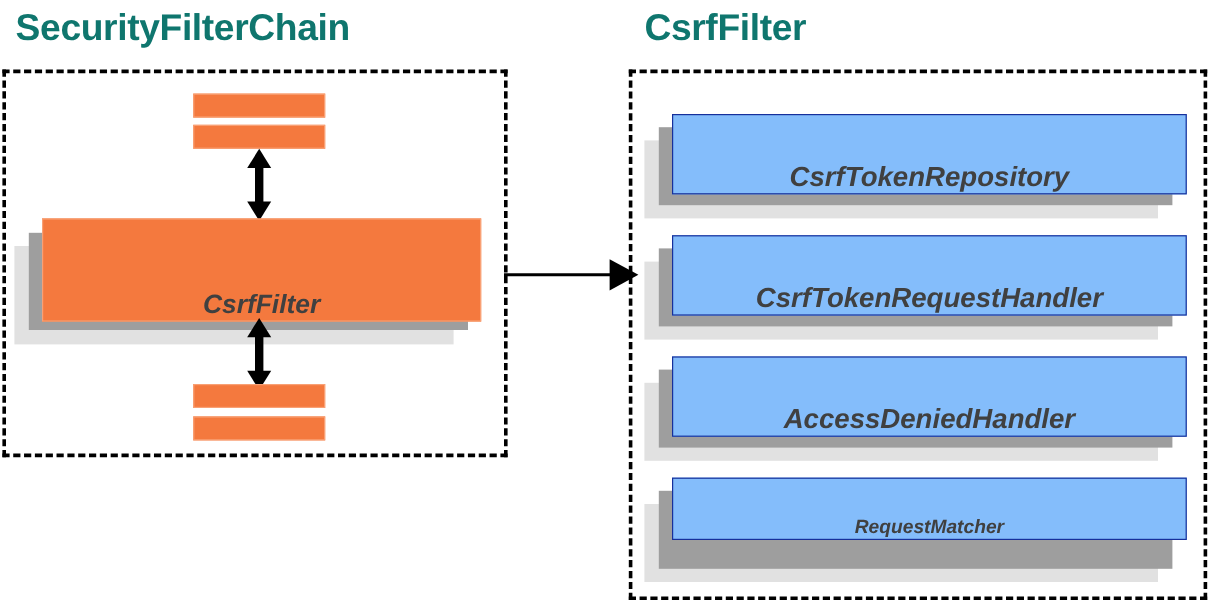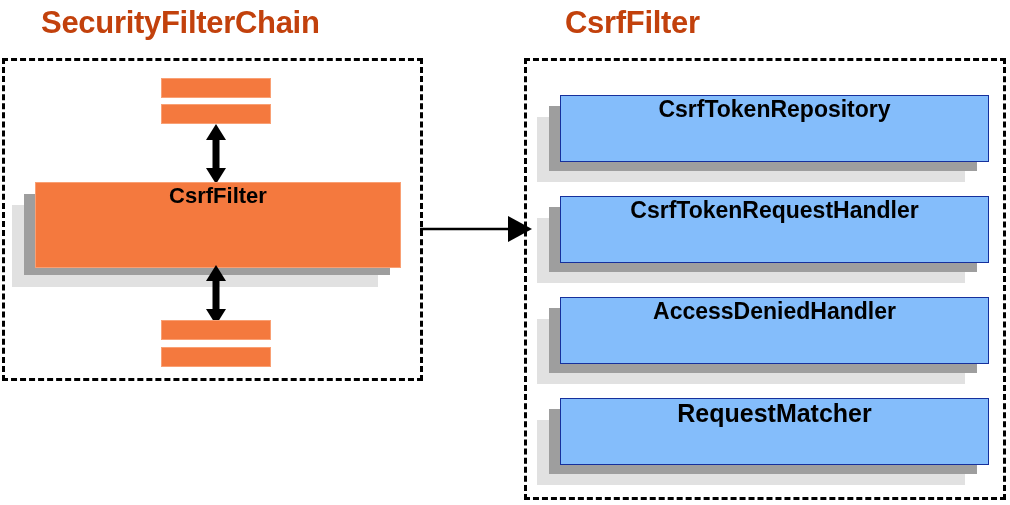--- a/index.html
+++ b/index.html
@@ -10,47 +10,46 @@
     overflow:hidden;
     position:relative;
   }
   .stage{position:absolute;left:0;top:0;width:1010px;height:505px;}
 
   
   .panel-title{
     position:absolute;
     font-size:31px;
     font-weight:bold;
-    color:#c2410c;
+    color:#0f766e;
     letter-spacing:-0.3px;
     white-space:nowrap;
     line-height:1;
-    margin-left:28px;
   }
   #title-left{left:13px;top:7px;}
   #title-right{left:537px;top:7px;}
 
   
   .group-box{
     position:absolute;
     border:3px dashed #000000;
     box-sizing:border-box;
     background:transparent;
   }
   #group-left{left:2px;top:58px;width:421px;height:323px;}
   #group-right{left:524px;top:58px;width:482px;height:442px;}
 
   
   .node{position:absolute;}
   .node .lay{position:absolute;box-sizing:border-box;}
   .node .lay.back{background:#e1e1e1;}
   .node .lay.mid{background:#9e9e9e;}
   .node .lay.front{
-    display:flex;align-items:flex-start;justify-content:center;
-    font-weight:bold;color:#000000;white-space:nowrap;
+    display:flex;align-items:flex-end;justify-content:center;
+    font-weight:bold;color:#404040;white-space:nowrap;font-style:italic;
   }
 
   
   .node.orange .lay.front{
     background:#f4793e;
     border:1px solid #f9a074;
   }
   
   .node.blue .lay.front{
     background:#84bdfb;
@@ -134,18 +133,18 @@
     <div class="lay back" style="left:0px;top:22px;width:428px;height:65px;"></div>
     <div class="lay mid" style="left:12px;top:11px;width:428px;height:65px;"></div>
     <div class="lay front" style="left:23px;top:0px;width:429px;height:67px;font-size:23px;">
       <span class="lbl">AccessDeniedHandler</span>
     </div>
   </div>
 
   <div class="node blue" style="left:537px;top:398px;width:452px;height:87px;">
     <div class="lay back" style="left:0px;top:22px;width:428px;height:65px;"></div>
     <div class="lay mid" style="left:12px;top:11px;width:428px;height:65px;"></div>
-    <div class="lay front" style="left:23px;top:0px;width:429px;height:67px;font-size:25px;">
+    <div class="lay front" style="left:23px;top:0px;width:429px;height:52px;font-size:16px;">
       <span class="lbl">RequestMatcher</span>
     </div>
   </div>
 
 </div>
 
 </body></html>

